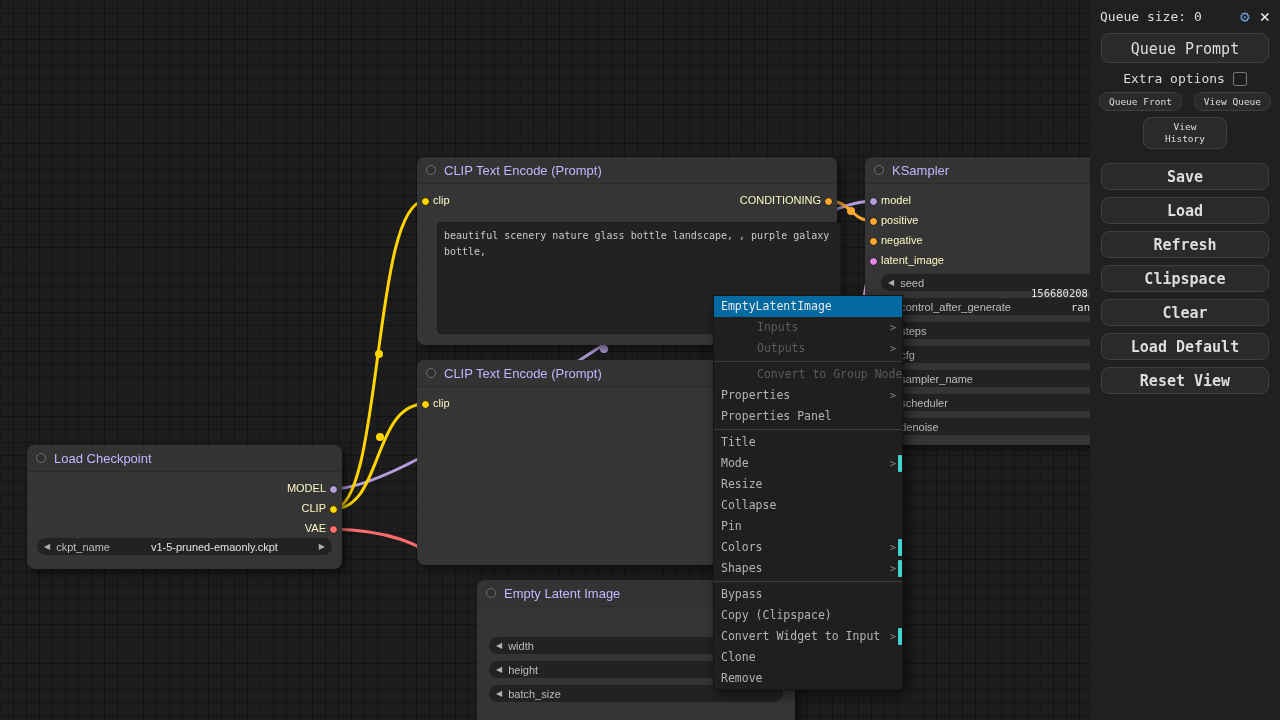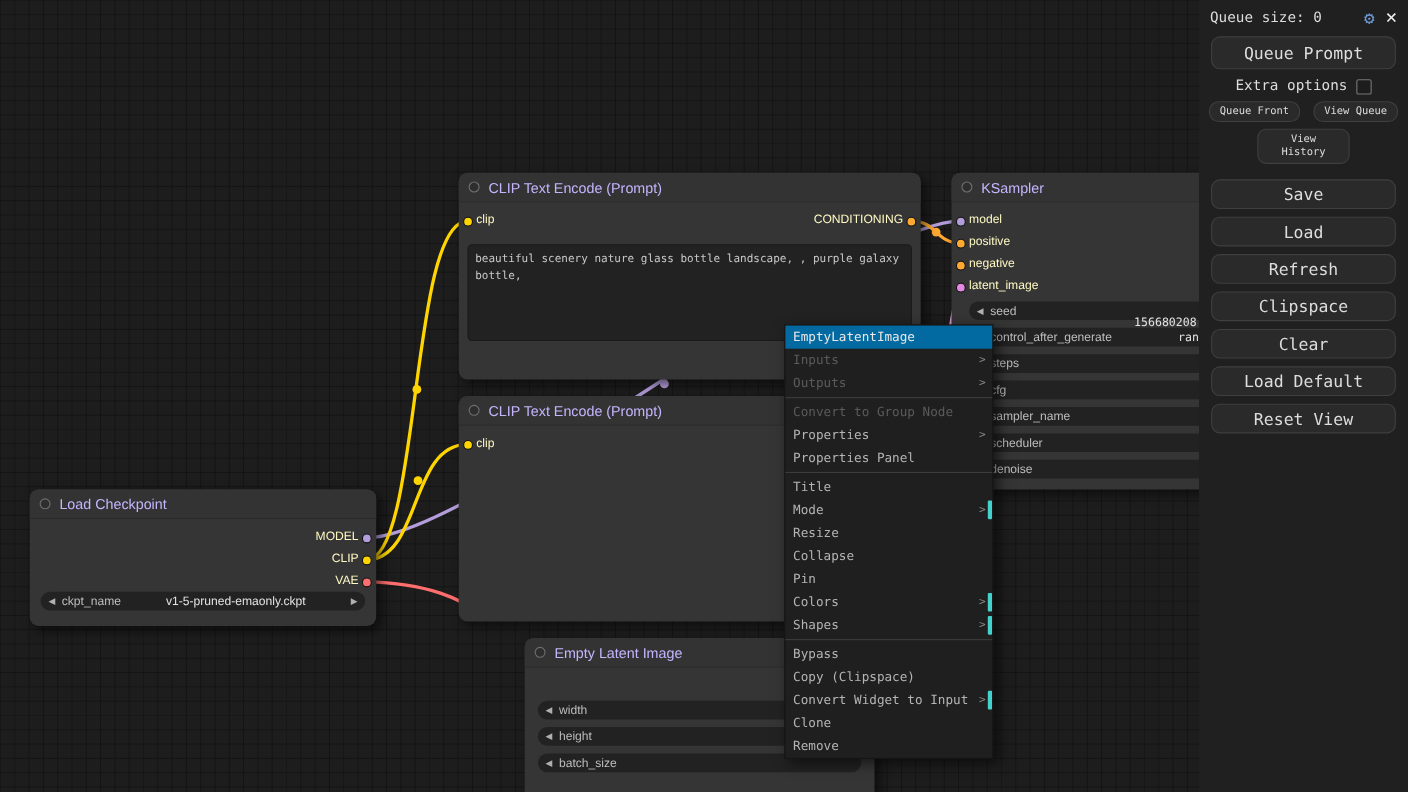--- a/index.html
+++ b/index.html
@@ -42,40 +42,40 @@
     font-family:"DejaVu Sans Mono",monospace;font-size:10.5px;color:#e3e3e3;white-space:nowrap;}
   .prompt-box{position:absolute;background:#222;border:1px solid #1a1a1a;border-radius:4px;
     padding:5px 6px;box-sizing:border-box;font-family:"DejaVu Sans Mono",monospace;
     font-size:10px;line-height:1.55;color:#c8c8c8;overflow:hidden;}
   
   #ctxmenu{position:absolute;left:713px;top:295px;width:190px;z-index:50;background:#1f1f1f;
     border:1px solid #151515;box-shadow:4px 4px 12px rgba(0,0,0,0.6);box-sizing:border-box;
     font-family:"DejaVu Sans Mono",monospace;font-size:11.5px;}
   .ctx-title{height:21px;line-height:21px;padding:0 7px;background:#0369a1;color:#e8e8e8;white-space:nowrap;overflow:hidden;}
   .ctx-item{position:relative;height:21px;line-height:21px;padding:0 7px;color:#b4b4b4;white-space:nowrap;overflow:hidden;}
-  .ctx-item.disabled{color:#5a5a5a;}
+  .ctx-item.disabled{color:#5a5a5a;margin-left:36px;}
   .ctx-item .sub{position:absolute;right:6px;top:0;color:#8a8a8a;font-size:10px;}
   .ctx-item .teal{position:absolute;right:0;top:2px;bottom:2px;width:4px;background:#43d2cd;border-radius:1px;}
   .ctx-sep{height:1px;background:#3c3c3c;margin:2px 0;}
   
   #sidebar{position:absolute;left:1090px;top:0;width:190px;height:720px;background:#202020;z-index:60;
     font-family:"DejaVu Sans Mono",monospace;color:#dddddd;}
   .queue-row{display:flex;align-items:center;padding:8px 10px 4px 10px;font-size:13px;}
   .queue-row .qlabel{flex:1;}
   .gear{color:#6e9bd6;font-size:16px;line-height:1;margin-right:10px;cursor:pointer;}
   .closex{color:#f0f0f0;font-size:17px;line-height:1;font-weight:bold;cursor:pointer;}
   .btn{display:block;background:#2a2a2a;border:1px solid #3f3f3f;border-radius:8px;color:#dddddd;
     font-family:"DejaVu Sans Mono",monospace;text-align:center;cursor:pointer;box-sizing:border-box;}
   .btn-queue{width:168px;height:30px;margin:4px auto 6px auto;font-size:15px;line-height:28px;}
   .extra-row{display:flex;align-items:center;justify-content:center;gap:8px;font-size:13px;margin:8px 0 6px 0;}
   .checkbox{width:12px;height:12px;border:1px solid #777;border-radius:2px;background:#1d1d1d;display:inline-block;cursor:pointer;}
   .small-row{display:flex;justify-content:center;gap:12px;margin:2px 0 6px 0;}
   .btn-small{font-size:9.5px;padding:3px 9px;border-radius:9px;}
   .btn-history{width:84px;margin:2px auto 14px auto;font-size:9.5px;line-height:1.25;padding:3px 14px;white-space:normal;}
-  .btn-big{width:168px;height:27px;margin:7px auto;font-size:15px;line-height:25px;}
+  .btn-big{width:168px;height:27px;margin:7px auto;font-size:15px;line-height:25px;font-weight:bold;}
 </style>
 </head>
 <body>
 
 <div id="screen">
 
   <svg id="wires" width="1280" height="720">
     <path class="w-model" d="M333,489 C433,489 773,201 873,201"></path>
     <path class="w-clip" d="M333,509 C383,509 372,201 425,201"></path>
     <path class="w-clip" d="M333,509 C383,509 372,404 425,404"></path>
@@ -110,21 +110,21 @@
 
   <div class="node" style="left:417px;top:157px;width:420px;height:188px;">
     <div class="node-header">
       <span class="collapse-dot"></span>
       <span class="node-title">CLIP Text Encode (Prompt)</span>
     </div>
     <span class="port p-clip" style="left:4px;top:40px;"></span>
     <span class="slot-label" style="left:16px;top:37px;">clip</span>
     <span class="slot-label out" style="right:16px;top:37px;">CONDITIONING</span>
     <span class="port p-cond" style="right:4px;top:40px;"></span>
-    <div class="prompt-box" style="left:8px;top:65px;width:404px;height:88px;">beautiful scenery nature glass bottle landscape, , purple galaxy bottle,</div>
+    <div class="prompt-box" style="left:20px;top:65px;width:404px;height:112px;">beautiful scenery nature glass bottle landscape, , purple galaxy bottle,</div>
   </div>
 
   <div class="node" style="left:417px;top:360px;width:420px;height:205px;">
     <div class="node-header">
       <span class="collapse-dot"></span>
       <span class="node-title">CLIP Text Encode (Prompt)</span>
     </div>
     <span class="port p-clip" style="left:4px;top:40px;"></span>
     <span class="slot-label" style="left:16px;top:37px;">clip</span>
     <span class="port p-cond" style="right:4px;top:40px;"></span>

